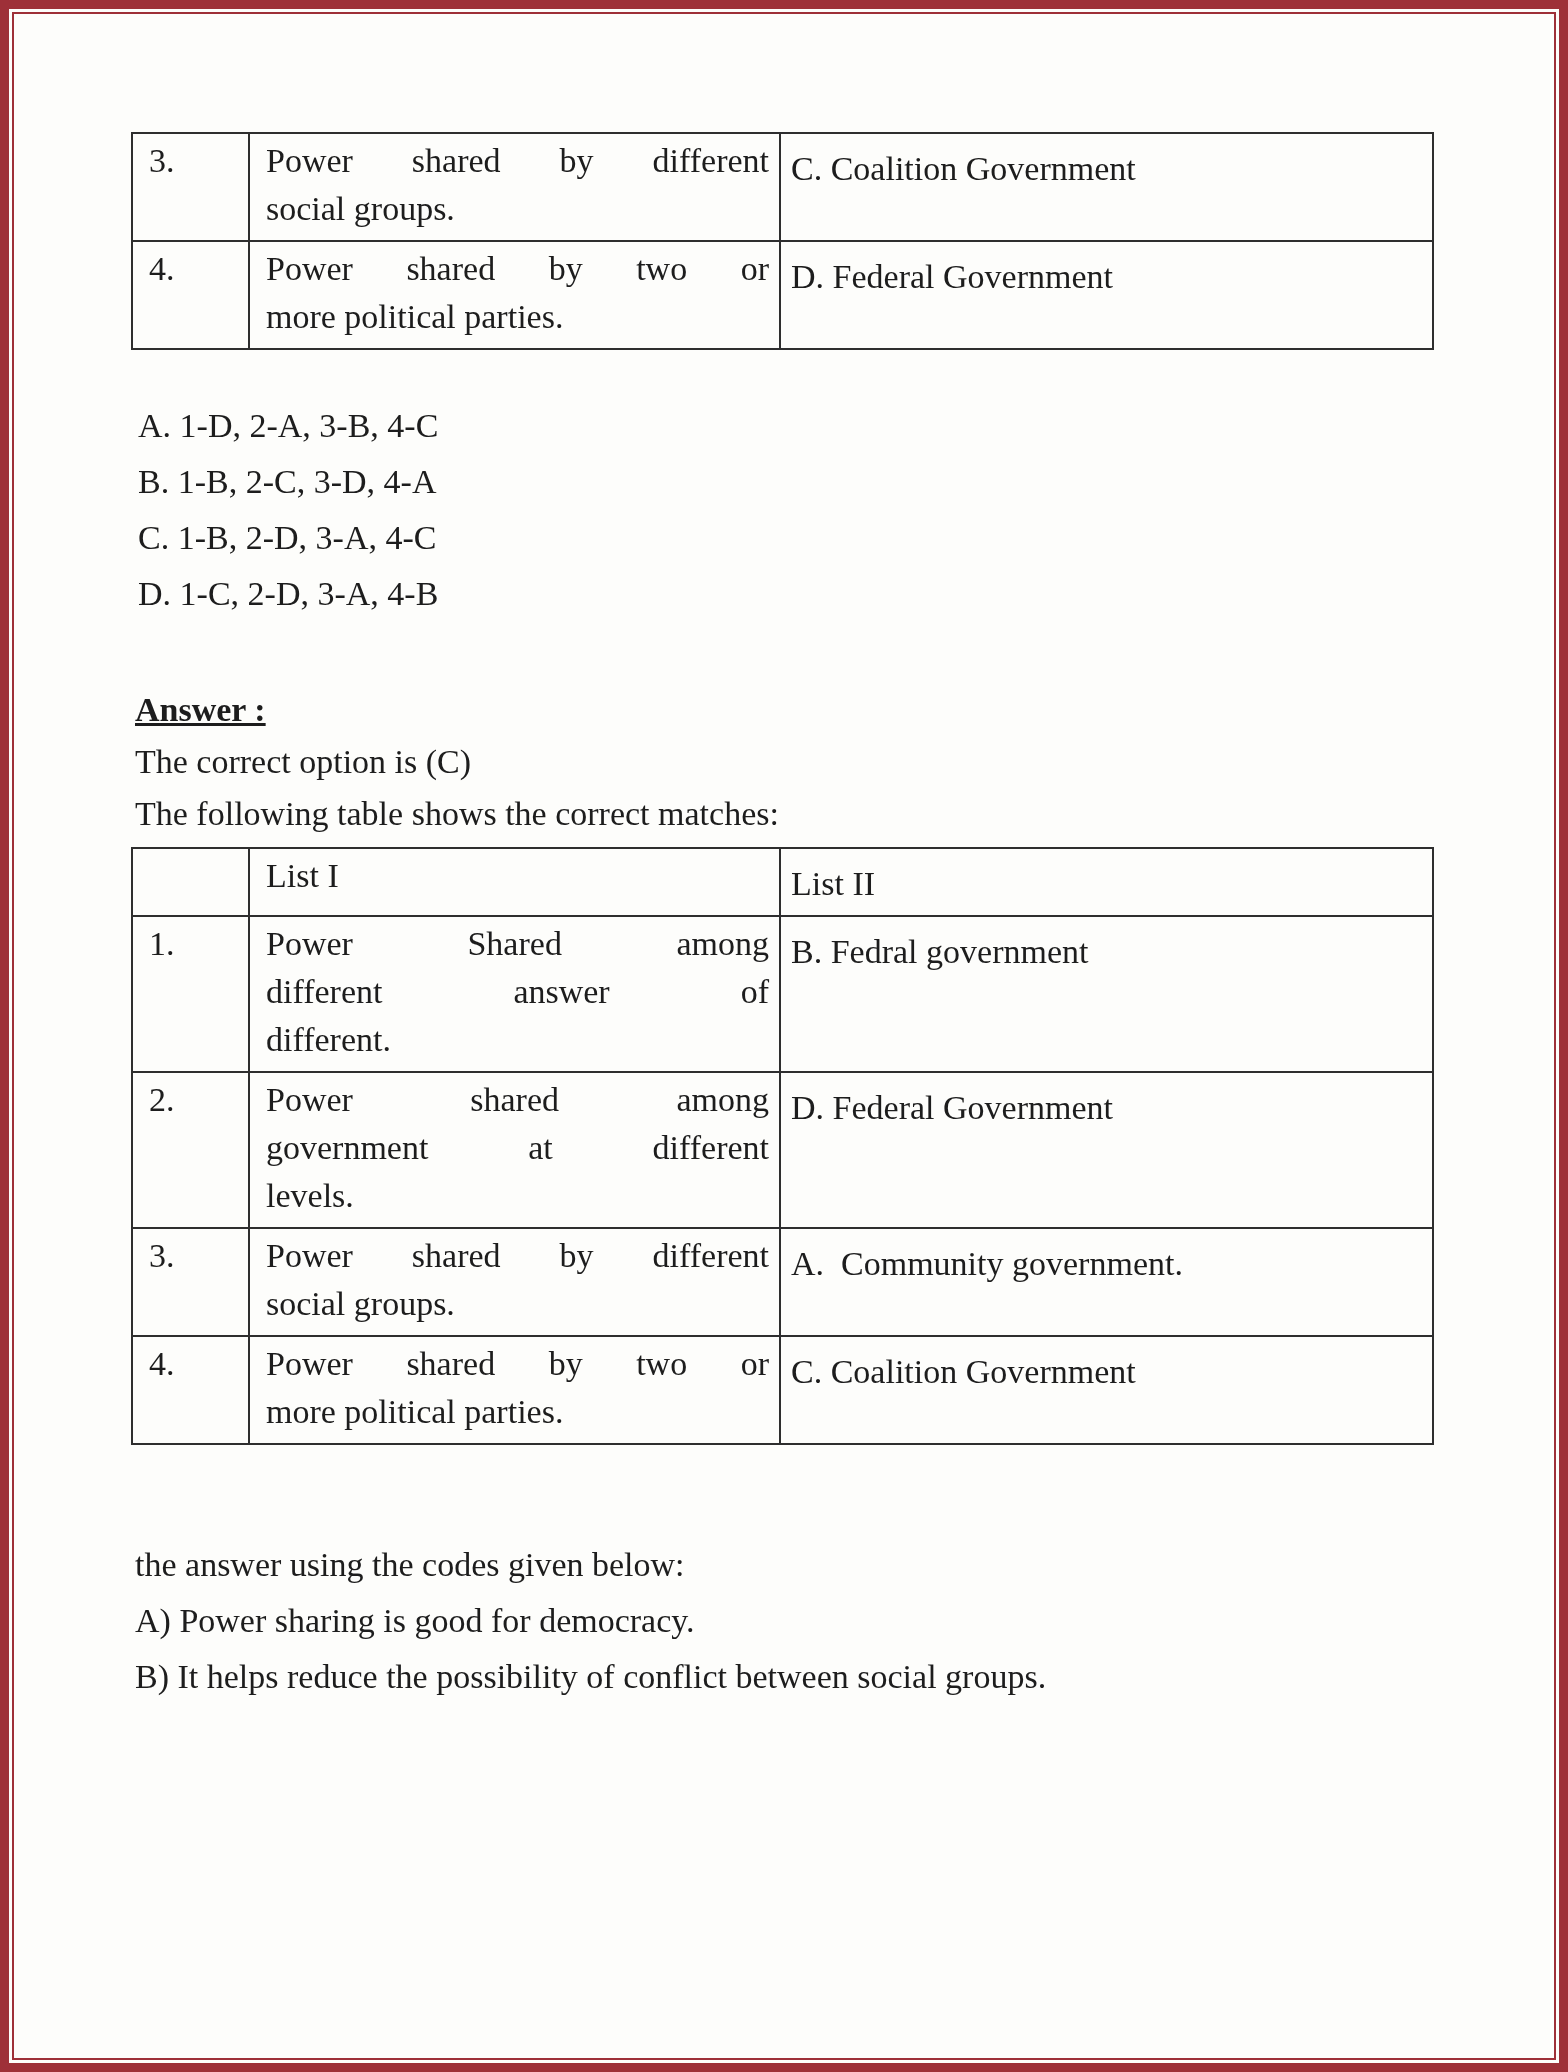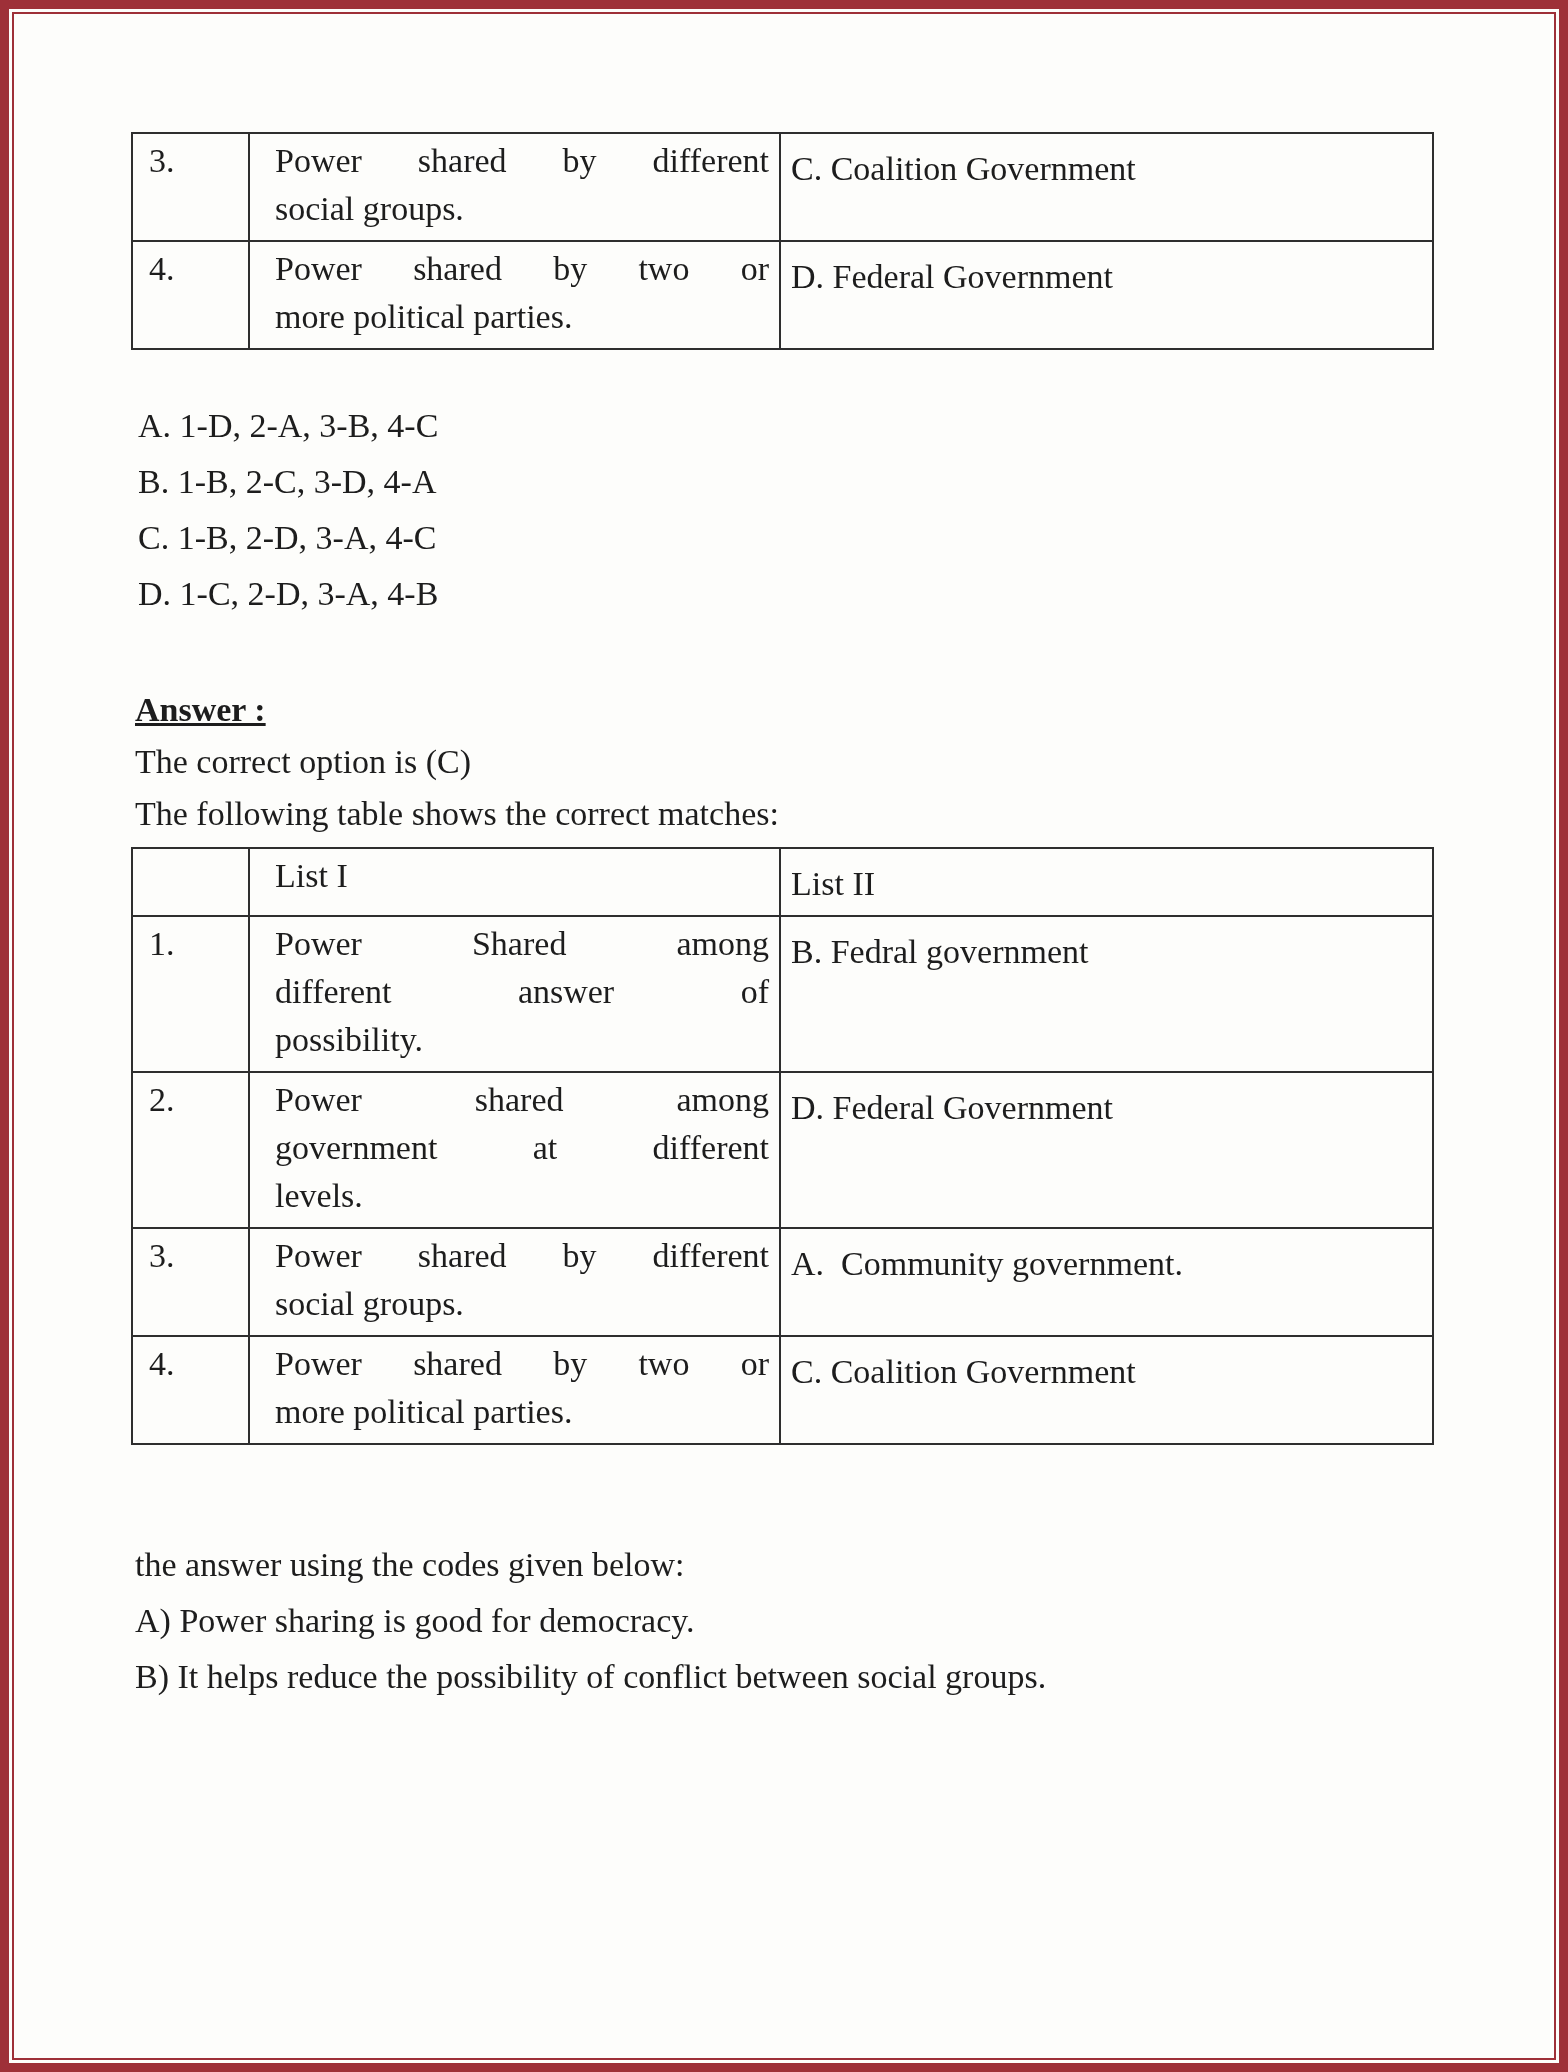--- a/index.html
+++ b/index.html
@@ -38,21 +38,21 @@
     width: 1301px;
     font-size: 34px;
   }
   table.match-table td, table.match-table th {
     border: 2px solid #2e2e2e;
     vertical-align: top;
     font-weight: normal;
     text-align: left;
   }
   .c-num   { padding: 3px 6px 7px 16px; line-height: 48px; }
-  .c-left  { padding: 3px 10px 7px 25px; }
+  .c-left  { padding: 3px 10px 7px 16px; }
   .c-right { padding: 11px 10px 7px 10px; line-height: 48px; white-space: pre-wrap; }
   .tline   { line-height: 48px; }
   .tline.j { text-align: justify; text-align-last: justify; }
   th.hdr   { font-weight: bold; line-height: 48px; }
 
   
   .options-block { margin: 48px 0 0 7px; }
   .opt { font-size: 34px; line-height: 56px; }
 
   
@@ -126,21 +126,21 @@
             <th class="c-left hdr">List I</th>
             <th class="c-right hdr">List II</th>
           </tr>
         </thead>
         <tbody>
             <tr>
               <td class="c-num">1.</td>
               <td class="c-left">
                 <div class="tline j">Power Shared among</div>
                 <div class="tline j">different answer of</div>
-                <div class="tline">possibility.</div>
+                <div class="tline">different.</div>
               </td>
               <td class="c-right">B. Fedral government</td>
             </tr>
             <tr>
               <td class="c-num">2.</td>
               <td class="c-left">
                 <div class="tline j">Power shared among</div>
                 <div class="tline j">government at different</div>
                 <div class="tline">levels.</div>
               </td>

